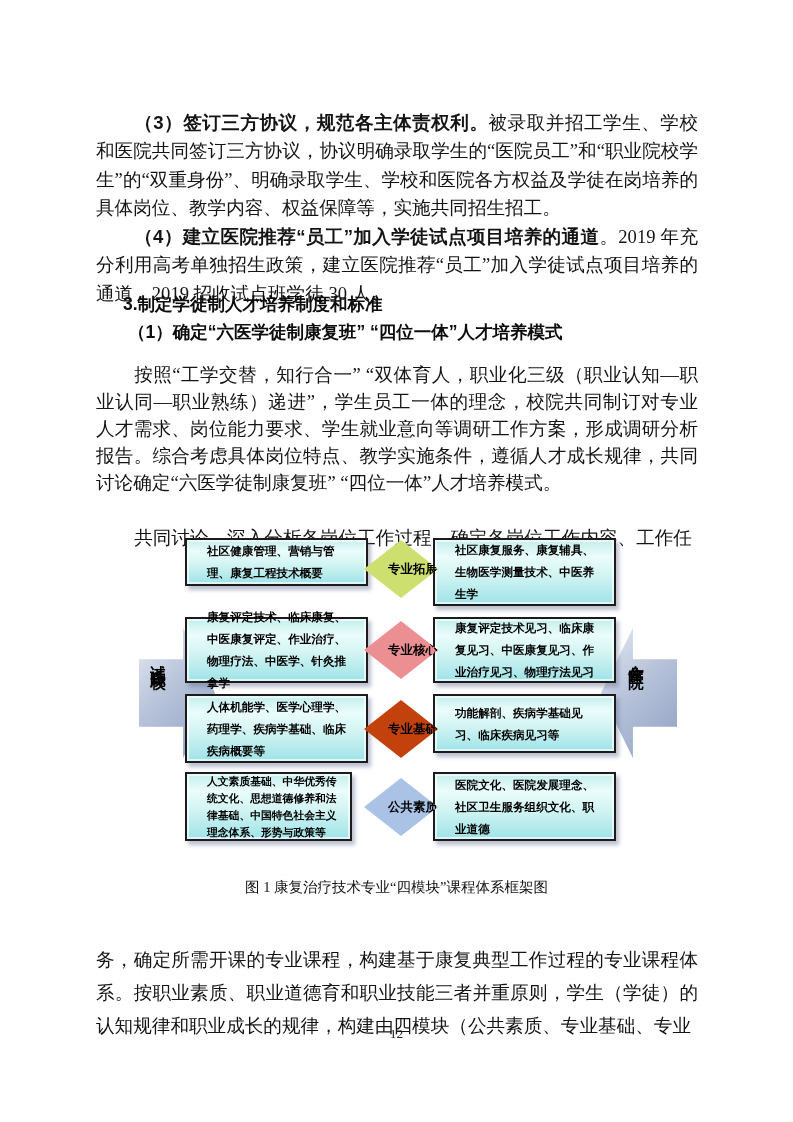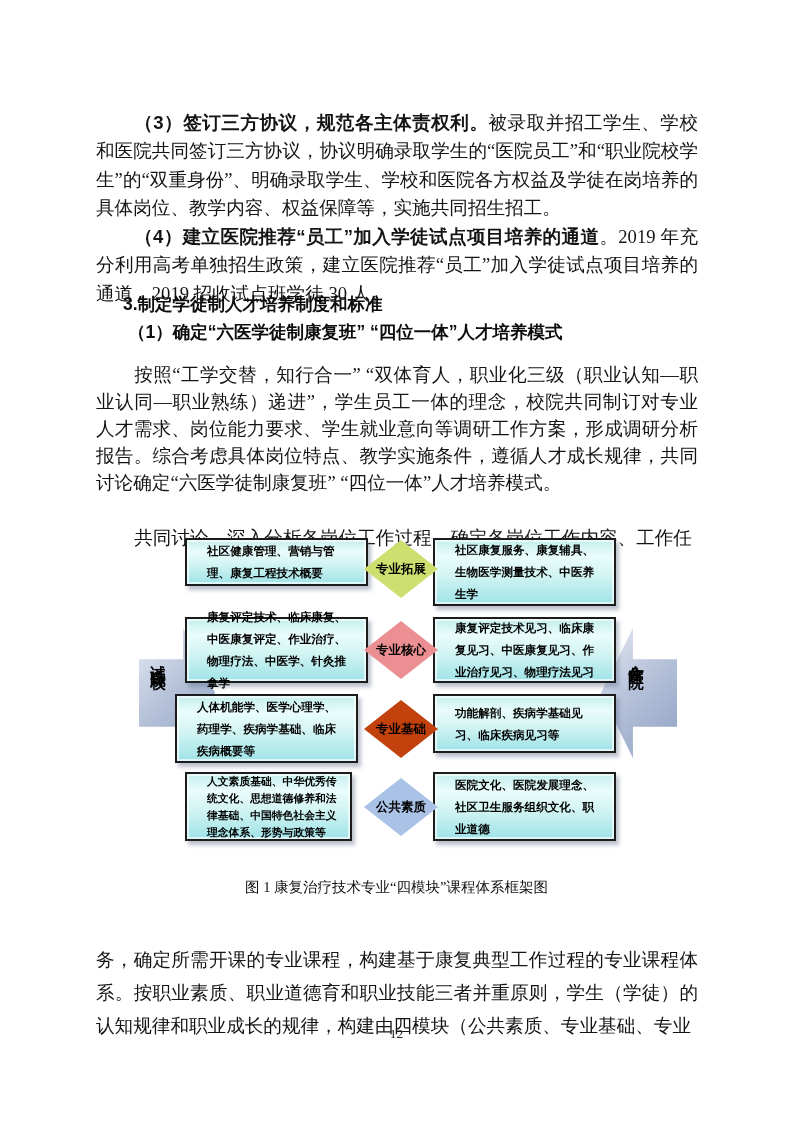--- a/index.html
+++ b/index.html
@@ -29,21 +29,21 @@
   }
   .fig-box .txt{
     padding:4px 12px 4px 20px;
     font-family:"Liberation Sans","DejaVu Sans",sans-serif;font-weight:bold;
     font-size:11.6px;line-height:22px;color:#000;word-break:break-all;text-align:left;
   }
   .fig-box.tight .txt{font-size:10.8px;line-height:17px;}
   .diamond{
     position:absolute;width:74px;height:58px;z-index:2;
     clip-path:polygon(50% 0,100% 50%,50% 100%,0 50%);
-    display:flex;align-items:center;justify-content:center;
+    display:flex;align-items:center;justify-content:flex-end;
     font-family:"Liberation Sans","DejaVu Sans",sans-serif;font-weight:bold;
     font-size:12.5px;color:#000;
     filter:drop-shadow(2px 3px 2px rgba(90,100,130,.45));
   }
   .block-arrow{
     position:absolute;width:76px;height:130px;z-index:0;
     background:linear-gradient(135deg,#e6ebf5 0%,#b7c3da 45%,#8fa0c4 100%);
     filter:drop-shadow(2px 3px 3px rgba(90,100,130,.5));
   }
   .arrow-right-shape{clip-path:polygon(0 24%,58% 24%,58% 0,100% 50%,58% 100%,58% 76%,0 76%);}
@@ -100,21 +100,21 @@
     <div class="fig-box" style="left:185px;top:617px;width:183px;height:66px">
       <div class="txt">康复评定技术、临床康复、中医康复评定、作业治疗、物理疗法、中医学、针灸推拿学</div>
     </div>
     <div class="diamond" style="left: 364px; top: 621px; background: rgb(236, 143, 146);">
         <span>专业核心</span>
       </div>
     <div class="fig-box" style="left:433px;top:617px;width:183px;height:66px">
       <div class="txt">康复评定技术见习、临床康复见习、中医康复见习、作业治疗见习、物理疗法见习</div>
     </div>
 
-    <div class="fig-box" style="left:175px;top:694px;width:183px;height:69px">
+    <div class="fig-box" style="left:185px;top:694px;width:183px;height:69px">
       <div class="txt">人体机能学、医学心理学、药理学、疾病学基础、临床疾病概要等</div>
     </div>
     <div class="diamond" style="left: 364px; top: 700px; background: #c2410c;">
         <span>专业基础</span>
       </div>
     <div class="fig-box" style="left:433px;top:694px;width:183px;height:59px">
       <div class="txt">功能解剖、疾病学基础见习、临床疾病见习等</div>
     </div>
 
     <div class="fig-box tight" style="left:185px;top:772px;width:167px;height:69px">

